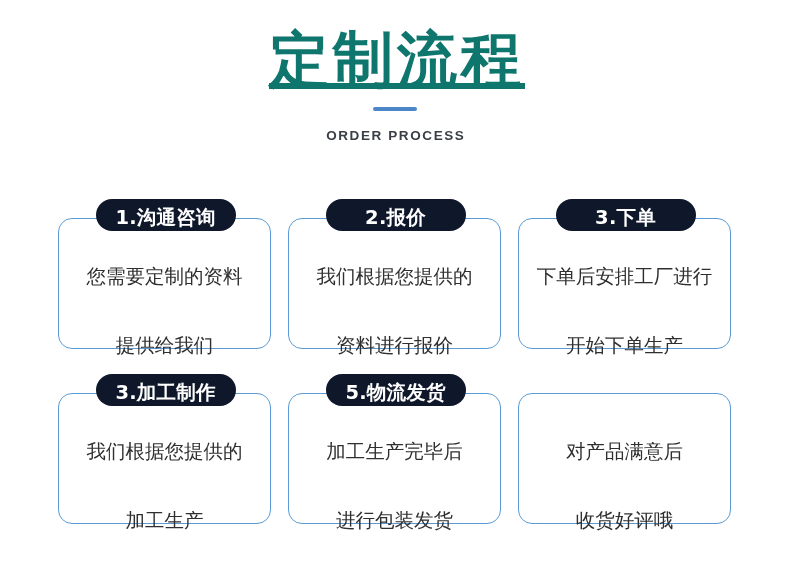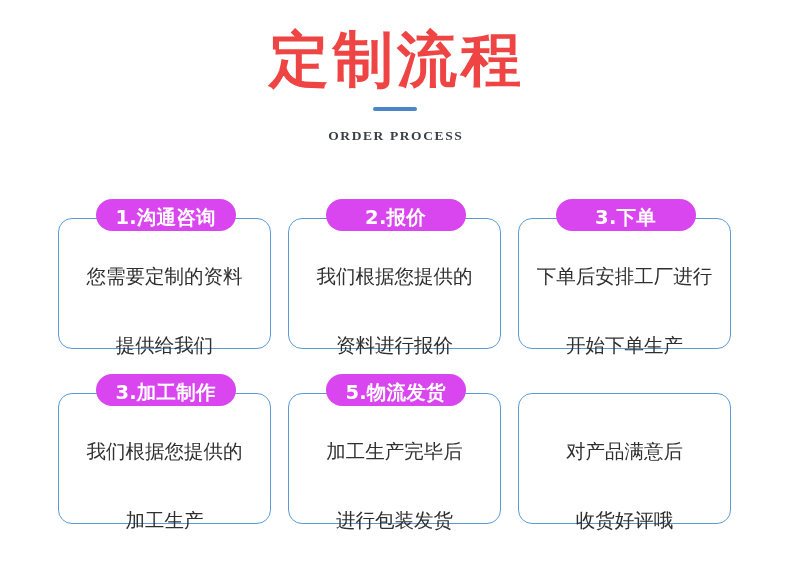--- a/index.html
+++ b/index.html
@@ -29,42 +29,43 @@
     width: 790px;
     text-align: center;
   }
 
   .main-title {
     margin: 0;
     padding-top: 26px;
     font-size: 60px;
     line-height: 1.12;
     font-weight: bold;
-    color: #ef4444;
+    color: #0f766e;
     letter-spacing: 4px;
     text-indent: 4px;
     font-family: "DejaVu Sans", "Liberation Sans", sans-serif;
+    text-decoration: underline;
   }
 
   .title-divider {
     width: 44px;
     height: 4px;
     background: #4a86c8;
     border-radius: 2px;
     margin: 14px auto 0 auto;
   }
 
   .subtitle {
     margin: 17px 0 0 0;
     font-size: 13.5px;
     font-weight: bold;
     color: #3a3f45;
     letter-spacing: 1.6px;
     text-indent: 1.6px;
-    font-family: Liberation Serif, serif;
+    font-family: Liberation Sans, sans-serif;
   }
 
   
   .grid {
     position: absolute;
     top: 199px;
     left: 58px;
     width: 675px;
     display: grid;
     grid-template-columns: repeat(3, 215px);
@@ -92,21 +93,21 @@
   }
 
   .card-badge {
     position: absolute;
     top: 0;
     left: 50%;
     transform: translateX(-50%);
     width: 140px;
     height: 32px;
     border-radius: 19px;
-    background: #d946ef;
+    background: #0f172a;
     color: #ffffff;
     font-size: 19.5px;
     font-weight: bold;
     line-height: 38px;
     text-align: center;
     white-space: nowrap;
     letter-spacing: 0.2px;
     z-index: 3;
     font-family: "DejaVu Sans", "Liberation Sans", sans-serif;
   }

